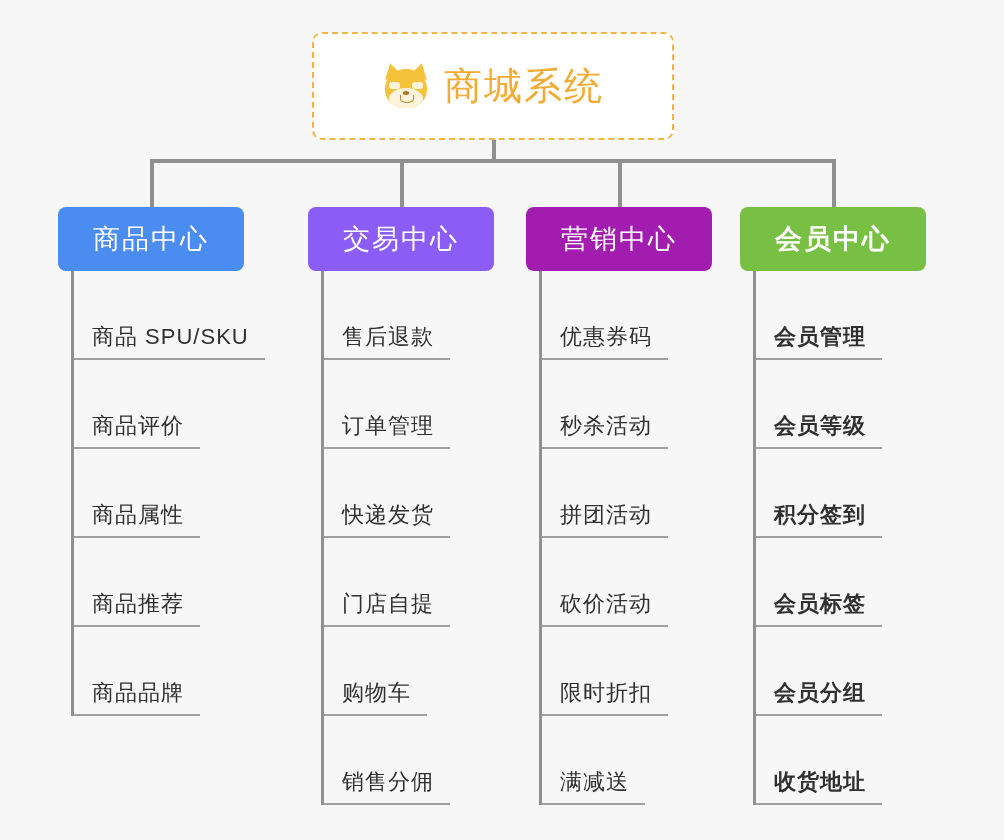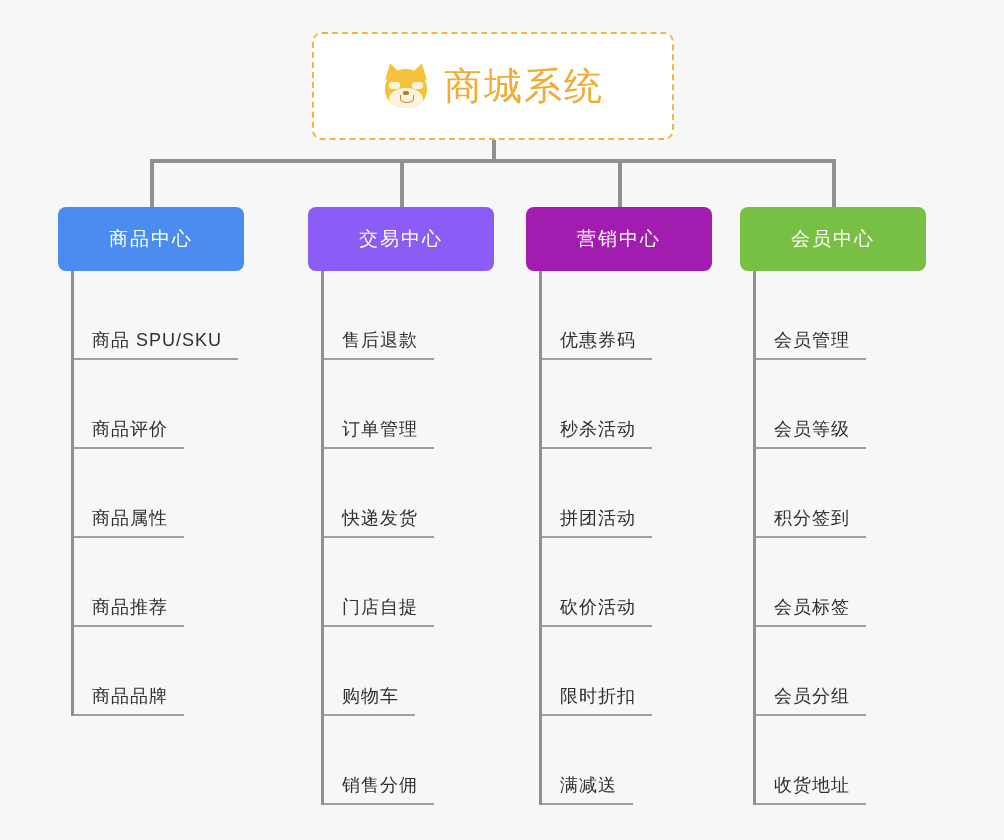--- a/index.html
+++ b/index.html
@@ -119,30 +119,30 @@
   .conn-drop.d4 { left: 832px; }
 
   
   .column {
     position: absolute;
     top: 207px;
   }
   .col1 { left: 58px;  width: 260px; }
   .col2 { left: 308px; width: 240px; }
   .col3 { left: 526px; width: 240px; }
-  .col4 { left: 740px; width: 240px; }
+  .col4 { left: 740px; width: 240px; font-weight: bold; }
 
   .cat-card {
     height: 64px;
     border-radius: 8px;
     display: flex;
     align-items: center;
     justify-content: center;
     color: #ffffff;
-    font-size: 19px;
+    font-size: 27px;
     letter-spacing: 2px;
     box-sizing: border-box;
   }
   .col1 .cat-card { width: 186px; background: #4a8cf0; }
   .col2 .cat-card { width: 186px; background: #8b5cf6; }
   .col3 .cat-card { width: 186px; background: #a21caf; }
   .col4 .cat-card { width: 186px; background: #78c043; }
 
   
   .leaf-list {
@@ -152,21 +152,21 @@
     border-left: 3px solid #909090;
     margin-left: 13px;
   }
   .leaf {
     height: 89px;
     position: relative;
     display: flex;
     align-items: flex-end;
   }
   .leaf-label {
-    font-size: 18px;
+    font-size: 22px;
     color: #303030;
     letter-spacing: 1px;
     padding: 0 16px 6px 18px;
     border-bottom: 2.5px solid #a0a0a0;
     white-space: nowrap;
     display: inline-block;
     margin-left: -14px;
     box-sizing: border-box;
   }
 </style>

